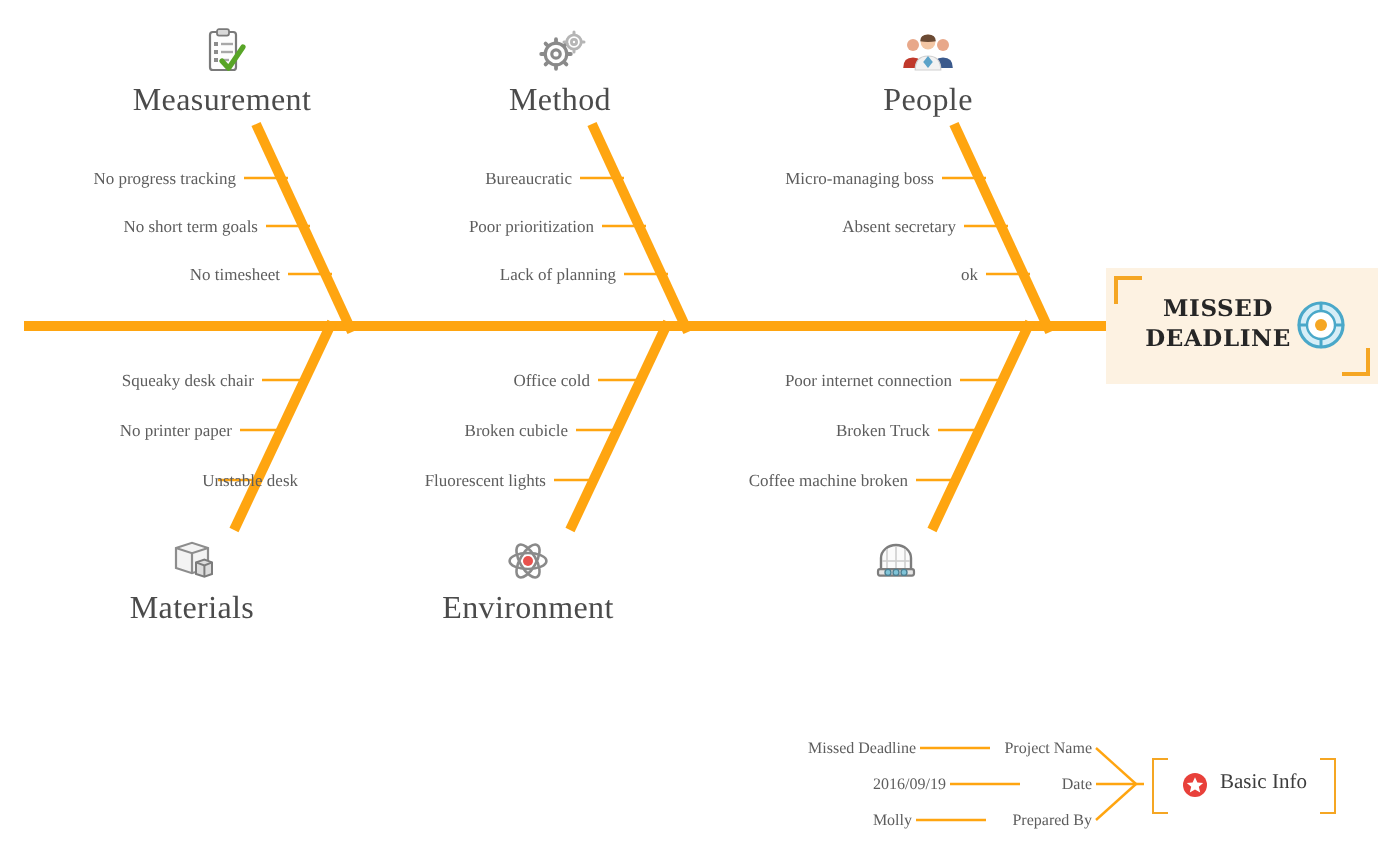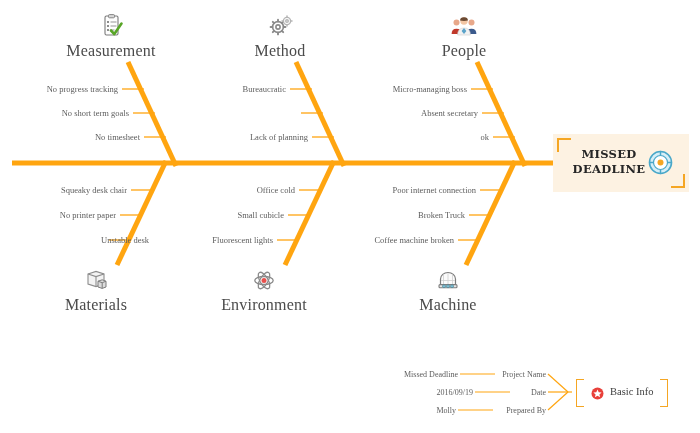--- a/index.html
+++ b/index.html
@@ -291,40 +291,40 @@
           <line x1="15" y1="5" x2="15" y2="17"></line>
           <line x1="19.5" y1="6.5" x2="19.5" y2="17"></line>
           <line x1="8" y1="12.5" x2="22" y2="12.5"></line>
         </g>
         <rect x="6" y="16.6" width="18" height="3.2" rx="1" fill="#e6e6e6" stroke="#7d7d7d" stroke-width="1.1"></rect>
         <circle cx="11" cy="18.2" r="1.5" fill="#7fc4d8" stroke="#4d7f91" stroke-width=".7"></circle>
         <circle cx="15" cy="18.2" r="1.5" fill="#7fc4d8" stroke="#4d7f91" stroke-width=".7"></circle>
         <circle cx="19" cy="18.2" r="1.5" fill="#7fc4d8" stroke="#4d7f91" stroke-width=".7"></circle>
       </svg>
     </span>
-    <span class="cat-label">Machine</span>
   </div>
 
   <div class="cause" style="left:0;   top:89px;  width:118px;">No progress tracking</div>
   <div class="cause" style="left:0;   top:113px; width:129px;">No short term goals</div>
   <div class="cause" style="left:0;   top:137px; width:140px;">No timesheet</div>
 
   <div class="cause" style="left:170px; top:89px;  width:116px;">Bureaucratic</div>
+  <div class="cause" style="left:170px; top:113px; width:127px;">Poor prioritization</div>
   <div class="cause" style="left:170px; top:137px; width:138px;">Lack of planning</div>
 
   <div class="cause" style="left:350px; top:89px;  width:117px;">Micro-managing boss</div>
   <div class="cause" style="left:350px; top:137px; width:139px;">ok</div>
   <div class="cause" style="left:350px; top:113px; width:128px;">Absent secretary</div>
 
   <div class="cause" style="left:0; top:190px; width:127px;">Squeaky desk chair</div>
   <div class="cause" style="left:0; top:215px; width:116px;">No printer paper</div>
   <div class="cause" style="left:0; top:240px; width:105px;padding-left:44px;">Unstable desk</div>
 
   <div class="cause" style="left:170px; top:190px; width:125px;">Office cold</div>
-  <div class="cause" style="left:170px; top:215px; width:114px;">Small cubicle</div>
+  <div class="cause" style="left:170px; top:215px; width:114px;">Broken cubicle</div>
   <div class="cause" style="left:170px; top:240px; width:103px;">Fluorescent lights</div>
 
   <div class="cause" style="left:340px; top:190px; width:136px;">Poor internet connection</div>
   <div class="cause" style="left:340px; top:215px; width:125px;">Broken Truck</div>
   <div class="cause" style="left:330px; top:240px; width:124px;">Coffee machine broken</div>
 
   <div id="effect-box">
     <span class="brk brk-tl"></span>
     <span class="brk brk-br"></span>
     <div id="effect-title">

